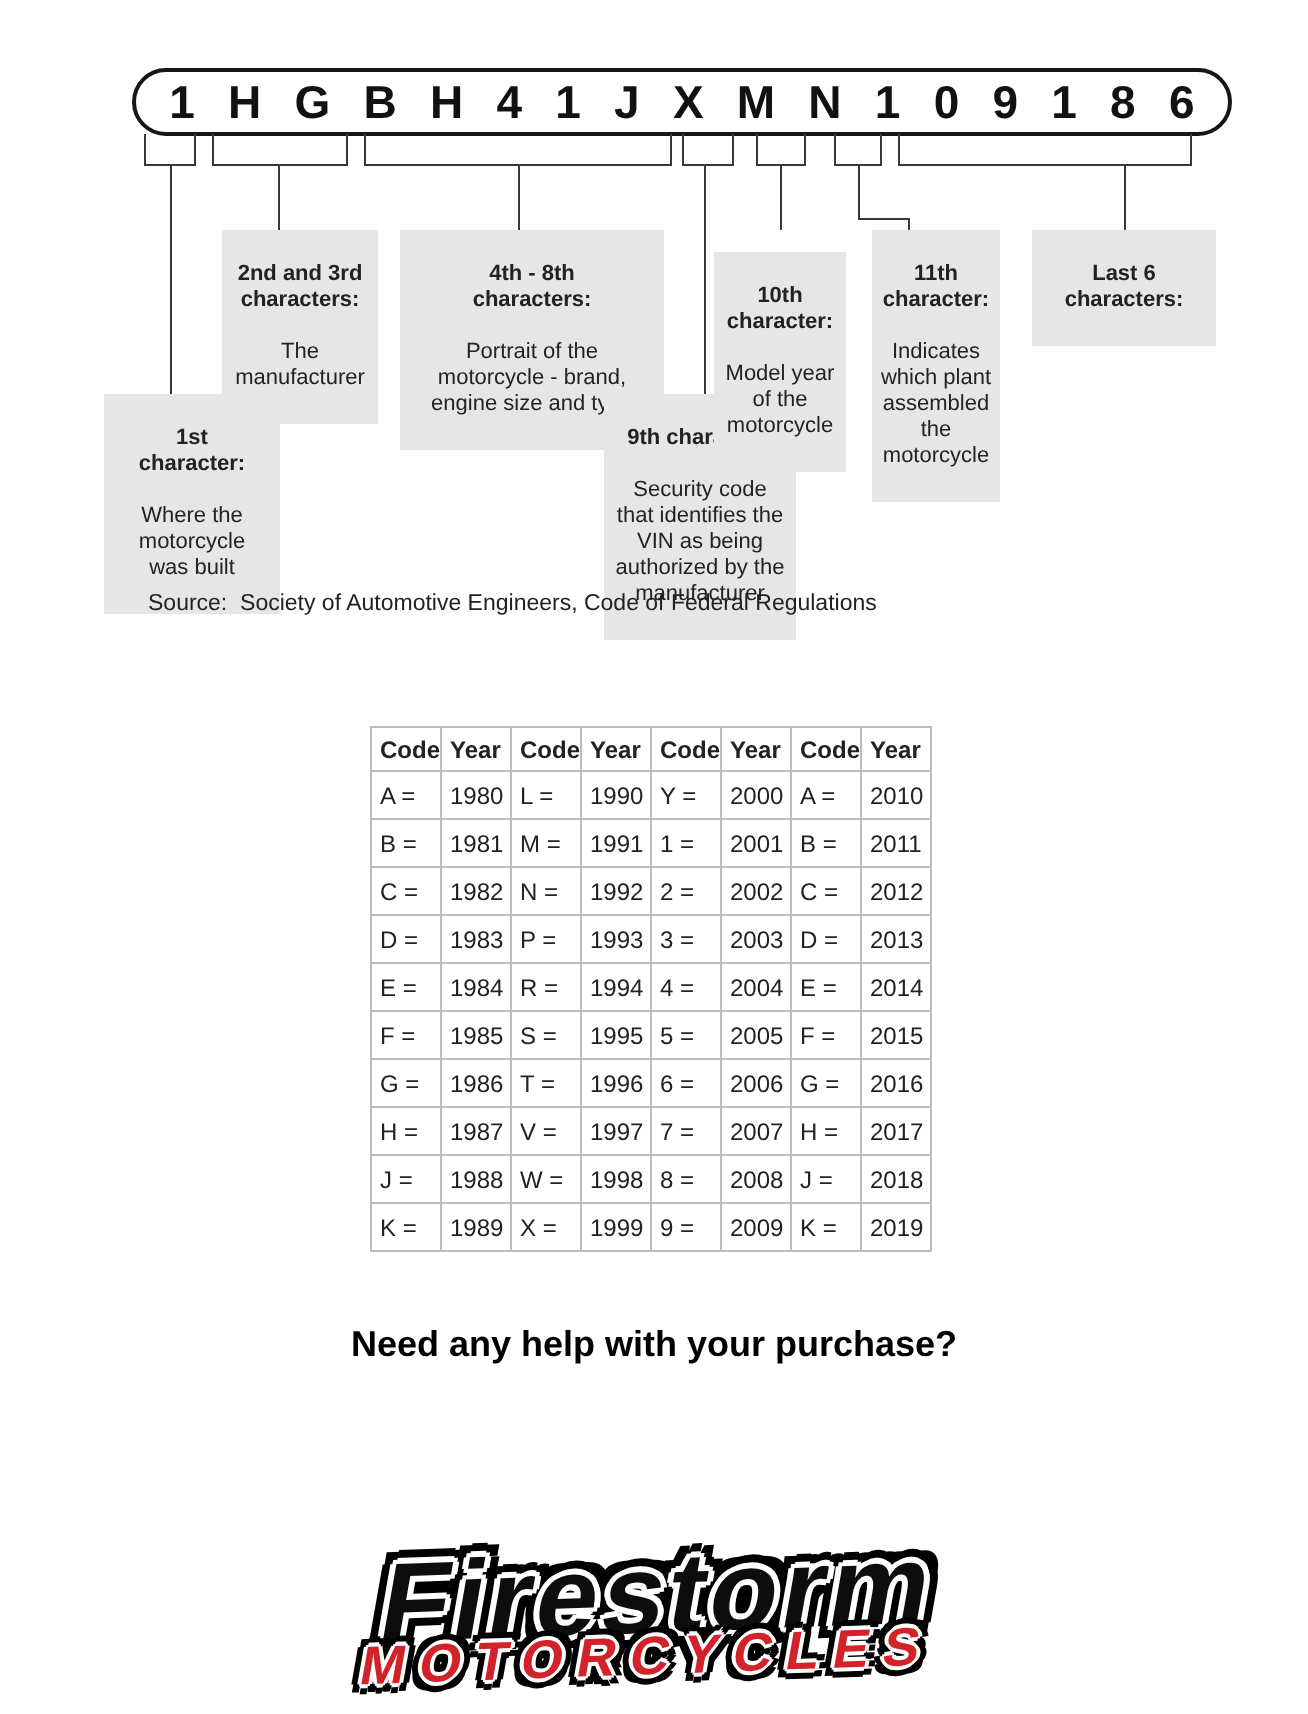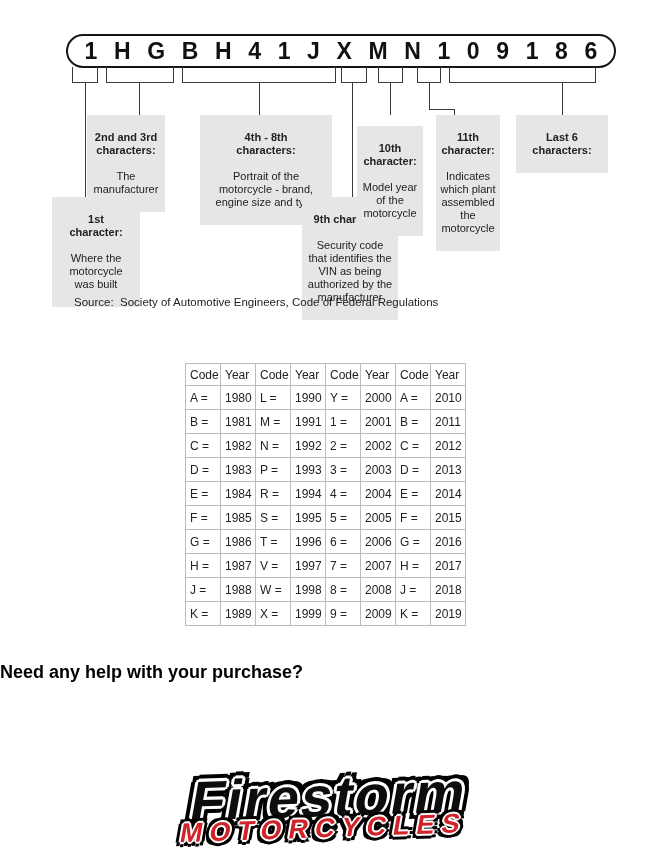--- a/index.html
+++ b/index.html
@@ -65,21 +65,21 @@
     background: #e6e6e6;
     font-size: 11px;
     line-height: 13px;
     text-align: center;
     padding: 3px 2px;
     white-space: pre-line;
     color: #222;
   }
   .label-box .lb-title { font-weight: 700; }
   .lb1 { left: 52px;  top: 197px; width: 88px; }
-  .lb2 { left: 87px; top: 115px; width: 78px; }
+  .lb2 { left: 111px; top: 115px; width: 78px; }
   .lb3 { left: 200px; top: 115px; width: 132px; }
   .lb4 { left: 302px; top: 197px; width: 96px; }
   .lb5 { left: 357px; top: 126px; width: 66px; }
   .lb6 { left: 422px; top: 115px; width: 64px; margin-left: 14px; }
   .lb7 { left: 516px; top: 115px; width: 92px; }
 
   .source-line {
     position: absolute;
     left: 50px; top: 296px;
     font-size: 11.5px;
@@ -99,28 +99,29 @@
   }
   .year-table th, .year-table td {
     border: 1px solid #bcbcbc;
     width: 35px;
     text-align: left;
     padding: 0 0 0 4px;
     font-weight: 400;
     white-space: nowrap;
     overflow: hidden;
   }
-  .year-table th { font-weight: 400; height: 22px; }
+  .year-table th { font-weight: 700; height: 22px; }
   .year-table td { height: 24px; }
 
   
   .help-message {
     position: absolute;
     left: 0; top: 660px;
     width: 654px;
+    text-align: center;
     font-size: 18px;
     font-weight: 700;
     line-height: 24px;
     color: #000;
   }
 
   
   .logo {
     position: absolute;
     left: 0; top: 772px;

